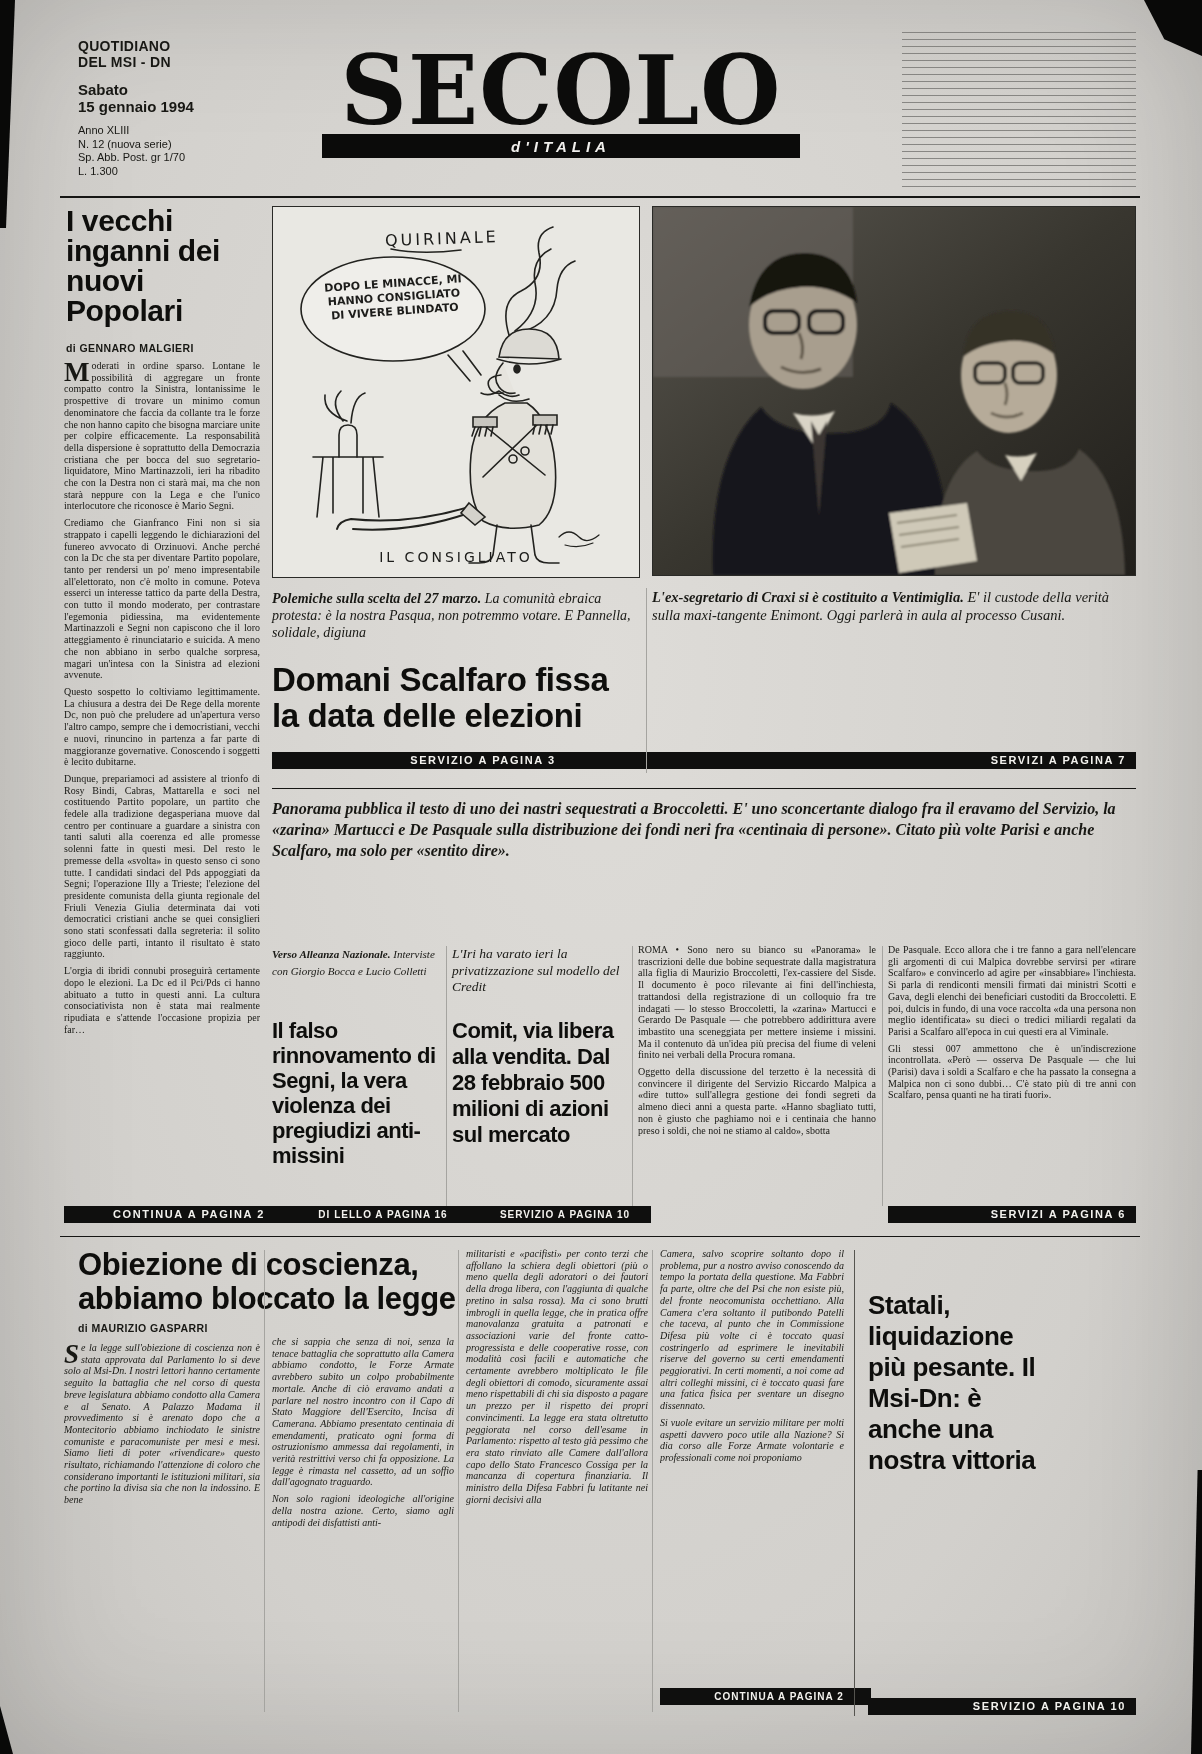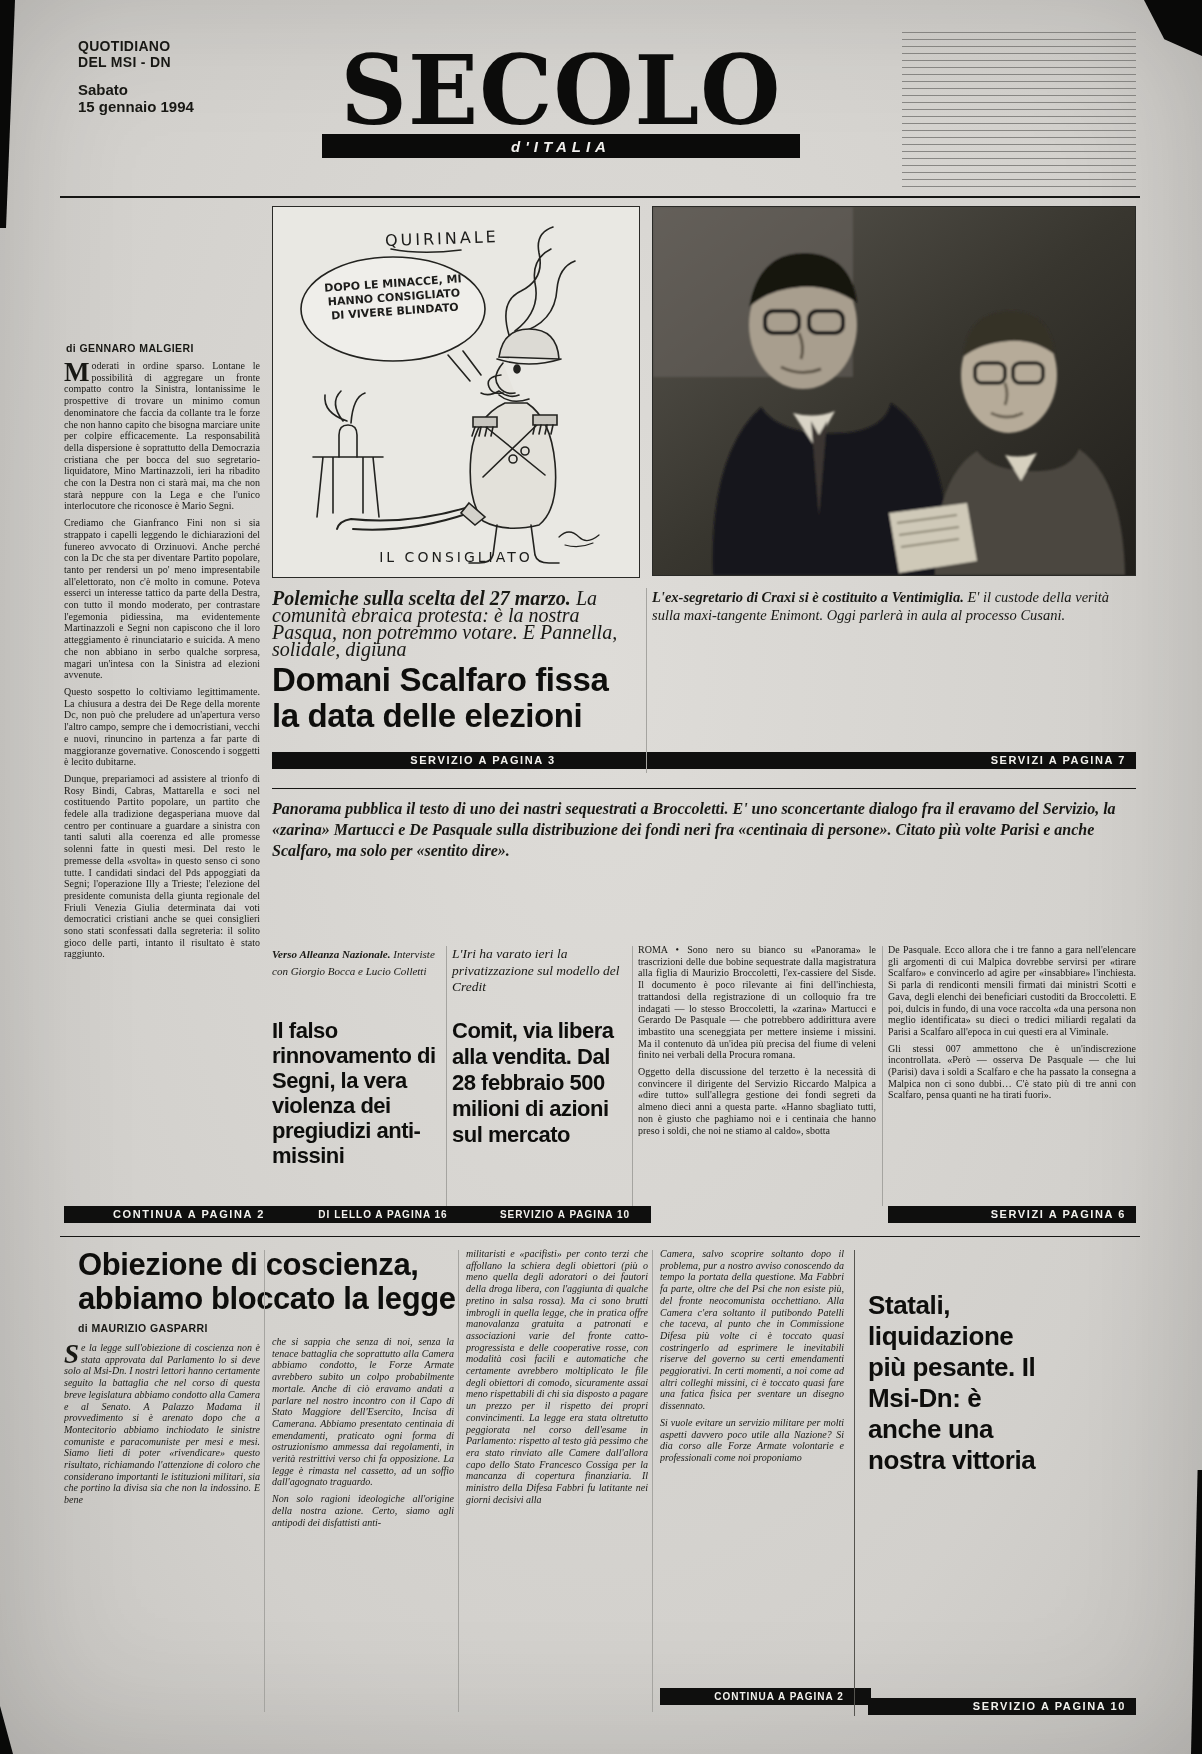--- a/index.html
+++ b/index.html
@@ -18,21 +18,21 @@
         font:italic bold 15px "Liberation Sans",sans-serif;letter-spacing:5px;}
   .fineprint{background:repeating-linear-gradient(#7a7976 0 1.5px, rgba(0,0,0,0) 1.5px 7px);opacity:.85;}
   .rule{background:#161614;}
   
   .hl{font-family:"Liberation Sans",sans-serif;font-weight:bold;color:#0e0e0c;letter-spacing:-.4px;}
   .byline{font:bold 10.5px "Liberation Sans",sans-serif;letter-spacing:.4px;}
   .body{font-size:10px;line-height:11.7px;text-align:justify;overflow:hidden;}
   .body p{margin:0 0 5px 0;}
   .body.ital{font-style:italic;}
   .dc::first-letter{float:left;font-size:27px;line-height:22px;font-weight:bold;padding:1px 2px 0 0;}
-  .kick{font-style:italic;font-size:20px;line-height:17px;}
+  .kick{font-style:italic;font-size:14px;line-height:17px;}
   .kick b{font-style:italic;}
   .bar{background:#0f0f0e;color:#f3f2ee;font:bold 11px/17px "Liberation Sans",sans-serif;
        letter-spacing:1.6px;text-align:center;height:17px;overflow:hidden;padding-left:27px;}
   .bar.right{text-align:right;padding-right:10px;box-sizing:border-box;}
   .lede{font-style:italic;font-weight:bold;font-size:16px;line-height:21px;}
   .vsep{background:#a5a4a0;width:1px;}
   .frame{background:#e9e8e3;border:1px solid #2a2a27;box-sizing:border-box;}
   .handtxt{font-family:"DejaVu Sans",sans-serif;color:#1c1c1a;}
   .speech{white-space:pre-line;text-align:center;}
   .artifact{background:#090908;}
@@ -45,39 +45,47 @@
   <div class="abs artifact" style="left:0;top:0;width:15px;height:228px;clip-path:polygon(0 0,100% 0,40% 100%,0 100%);"></div>
   <div class="abs artifact" style="left:1144px;top:0;width:58px;height:56px;clip-path:polygon(0 0,100% 0,100% 100%,35% 70%);"></div>
   <div class="abs artifact" style="left:1191px;top:1470px;width:11px;height:284px;clip-path:polygon(60% 0,100% 0,100% 100%,0 100%);"></div>
   <div class="abs artifact" style="left:0;top:1706px;width:13px;height:48px;clip-path:polygon(0 0,100% 100%,0 100%);"></div>
 
   <div class="abs" style="left:78px;top:38px;width:210px;">
     <div class="pub">QUOTIDIANO</div>
     <div class="pub">DEL MSI - DN</div>
     <div class="dateline">Sabato</div>
     <div style="font:bold 15px/17px 'Liberation Sans',sans-serif;">15 gennaio 1994</div>
+    <div class="issue">
+      <div>Anno XLIII</div>
+      <div>N. 12 (nuova serie)</div>
+      <div>Sp. Abb. Post. gr 1/70</div>
+      <div>L. 1.300</div>
+    </div>
   </div>
 
   <div class="abs" style="left:322px;top:48px;width:478px;">
     <div class="logo">SECOLO</div>
     <div class="logobar">
       <span>d'ITALIA</span>
     </div>
   </div>
 
   <div class="abs fineprint" style="left:902px;top:32px;width:234px;height:156px;"></div>
 
   <div class="abs rule" style="left:60px;top:196px;width:1080px;height:2px;"></div>
 
+  <div class="abs hl" style="left:66px;top:206px;width:162px;font-size:30px;line-height:30px;">I vecchi inganni dei nuovi Popolari</div>
   <div class="abs byline" style="left:66px;top:342px;">di GENNARO MALGIERI</div>
   <div class="abs body" style="left:64px;top:360px;width:196px;height:840px;">
     <p class="dc">Moderati in ordine sparso. Lontane le possibilità di aggregare un fronte compatto contro la Sinistra, lontanissime le prospettive di trovare un minimo comun denominatore che faccia da collante tra le forze che non hanno capito che bisogna marciare unite per colpire efficacemente. La responsabilità della dispersione è soprattutto della Democrazia cristiana che per bocca del suo segretario-liquidatore, Mino Martinazzoli, ieri ha ribadito che con la Destra non ci starà mai, ma che non starà neppure con la Lega e che l'unico interlocutore che riconosce è Mario Segni.</p>
     <p>Crediamo che Gianfranco Fini non si sia strappato i capelli leggendo le dichiarazioni del funereo avvocato di Orzinuovi. Anche perché con la Dc che sta per diventare Partito popolare, tanto per rendersi un po' meno impresentabile all'elettorato, non c'è molto in comune. Poteva esserci un interesse tattico da parte della Destra, con tutto il mondo moderato, per contrastare l'egemonia pidiessina, ma evidentemente Martinazzoli e Segni non capiscono che il loro atteggiamento è rinunciatario e suicida. A meno che non abbiano in serbo qualche sorpresa, magari un'intesa con la Sinistra ad elezioni avvenute.</p>
     <p>Questo sospetto lo coltiviamo legittimamente. La chiusura a destra dei De Rege della morente Dc, non può che preludere ad un'apertura verso l'altro campo, sempre che i democristiani, vecchi e nuovi, rinuncino in partenza a far parte di maggioranze governative. Conoscendo i soggetti è lecito dubitarne.</p>
     <p>Dunque, prepariamoci ad assistere al trionfo di Rosy Bindi, Cabras, Mattarella e soci nel costituendo Partito popolare, un partito che fedele alla tradizione degasperiana muove dal centro per continuare a guardare a sinistra con tanti saluti alla coerenza ed alle promesse solenni fatte in questi mesi. Del resto le premesse della «svolta» in questo senso ci sono tutte. I candidati sindaci del Pds appoggiati da Segni; l'operazione Illy a Trieste; l'elezione del presidente comunista della giunta regionale del Friuli Venezia Giulia determinata dai voti democratici cristiani anche se quei consiglieri sono stati sconfessati dalla segreteria: il solito gioco delle parti, intanto il risultato è stato raggiunto.</p>
+    <p>L'orgia di ibridi connubi proseguirà certamente dopo le elezioni. La Dc ed il Pci/Pds ci hanno abituato a tutto in questi anni. La cultura consociativista non è stata mai realmente ripudiata e s'attende l'occasione propizia per far…</p>
   </div>
   <div class="abs bar" style="left:64px;top:1206px;width:196px;">CONTINUA A PAGINA 2</div>
 
   <div class="abs frame" style="left:272px;top:206px;width:368px;height:372px;">
     <svg width="366" height="370" viewBox="0 0 366 370" style="position:absolute;left:0;top:0;">
       <g fill="none" stroke="#22221f" stroke-width="1.6" stroke-linecap="round">
 
         <ellipse cx="120" cy="102" rx="92" ry="52" fill="#efeeea"></ellipse>
         <path d="M175 148 l22 26 M190 144 l18 24"></path>
 

